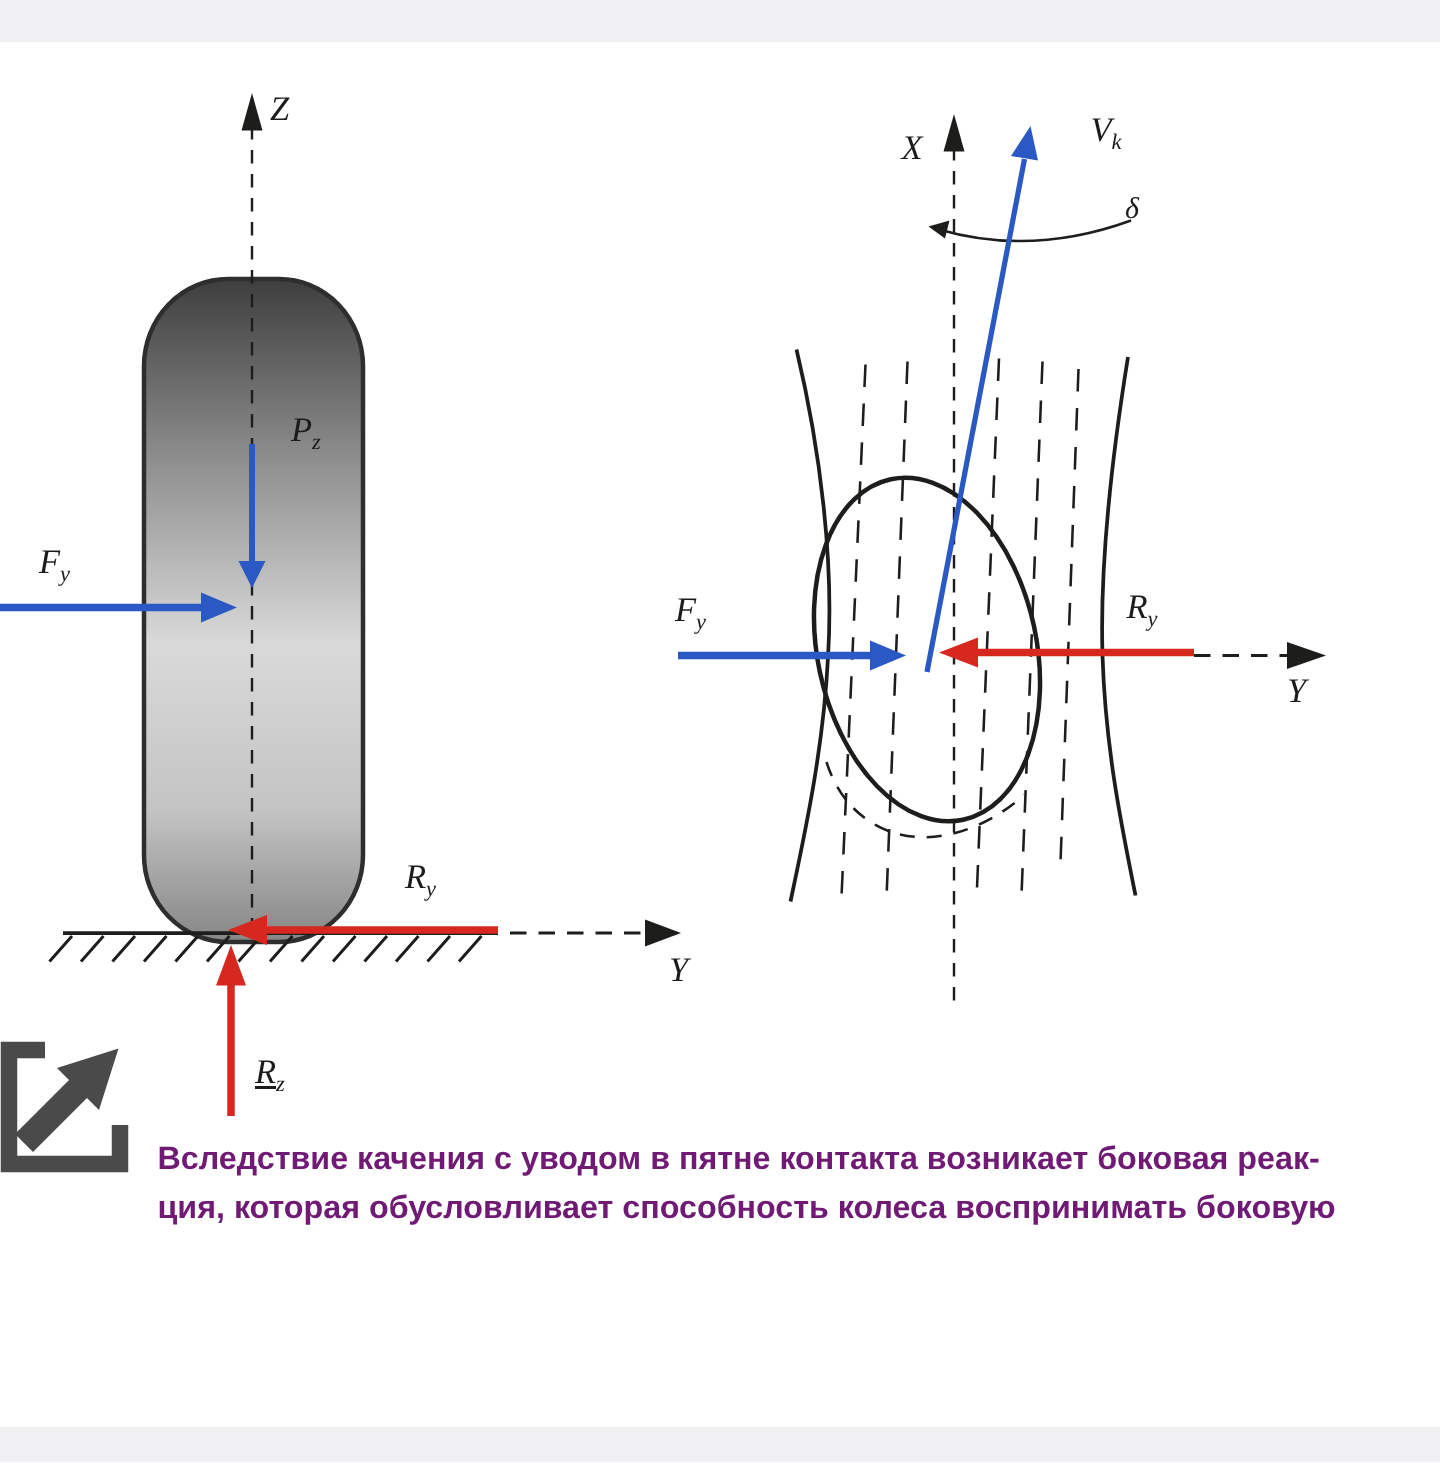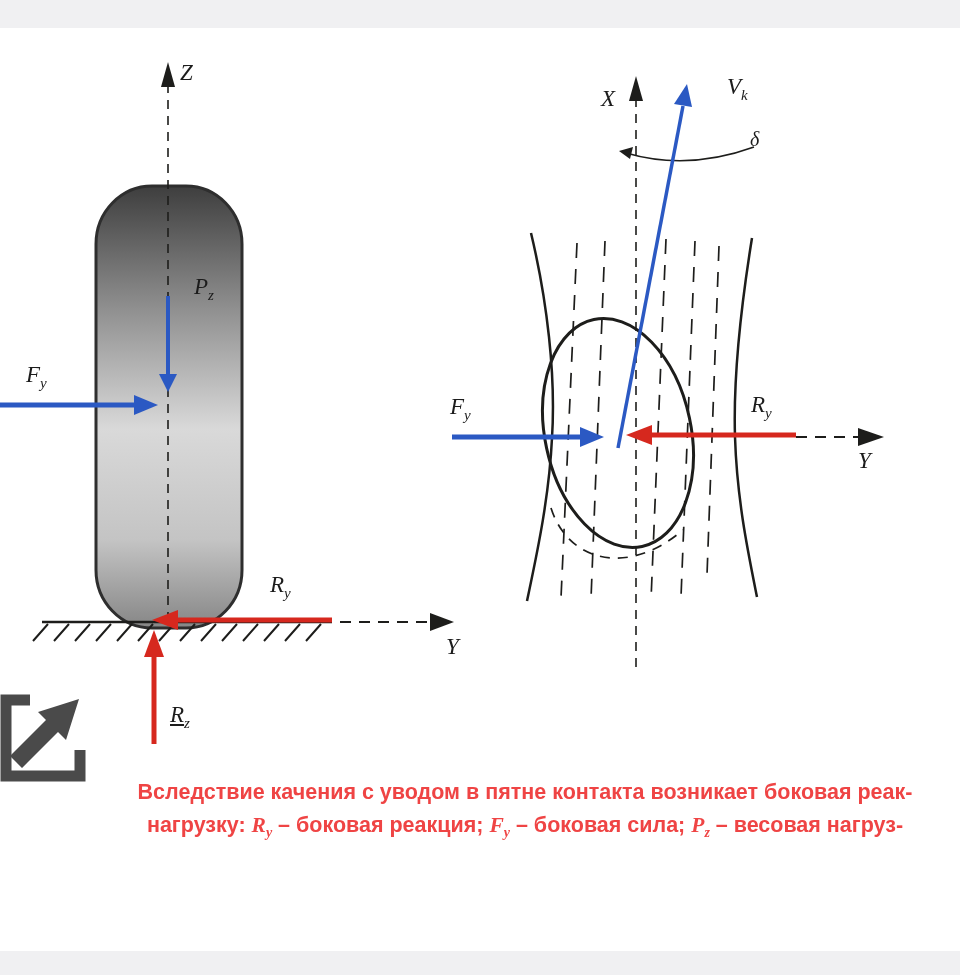--- a/index.html
+++ b/index.html
@@ -20,28 +20,27 @@
     font-family: "Liberation Serif", serif;
     font-style: italic;
     font-size: 23px;
     color: #1c1c1c;
     white-space: nowrap;
   }
   .lbl sub { font-size: 15px; font-style: italic; }
   .caption {
     position: absolute;
     left: 105px;
-    top: 776px;
+    top: 756px;
     width: 840px;
     font-family: "Liberation Sans", sans-serif;
     font-weight: bold;
     font-size: 21.5px;
     line-height: 33px;
-    color: #ef4444;
-    text-align: center;
+    color: #701a75;
   }
   .caption-line { white-space: nowrap; }
   .caption .var {
     font-family: "Liberation Serif", serif;
     font-style: italic;
     font-weight: bold;
   }
   .caption sub { font-size: 14px; }
 </style>
 </head>
@@ -135,16 +134,16 @@
 
   <div class="lbl" style="left:601px; top:86px;">X</div>
   <div class="lbl" style="left:727px; top:74px;"><span>V</span><sub>k</sub></div>
   <div class="lbl" style="left:750px; top:128px; font-size:20px;">δ</div>
   <div class="lbl" style="left:450px; top:394px;"><span>F</span><sub>y</sub></div>
   <div class="lbl" style="left:751px; top:392px;"><span>R</span><sub>y</sub></div>
   <div class="lbl" style="left:858px; top:448px;">Y</div>
 
   <div class="caption">
       <div class="caption-line">Вследствие качения с уводом в пятне контакта возникает боковая реак-</div>
-      <div class="caption-line">нагрузку: <i class="var">R<sub>y</sub></i> – боковая реакция; <i class="var">F<sub>y</sub></i> – боковая сила; <i class="var">P<sub>z</sub></i> – весовая нагруз-</div>
+      <div class="caption-line">ция, которая обусловливает способность колеса воспринимать боковую</div>
     </div>
 
 </div>
 
 </body></html>

